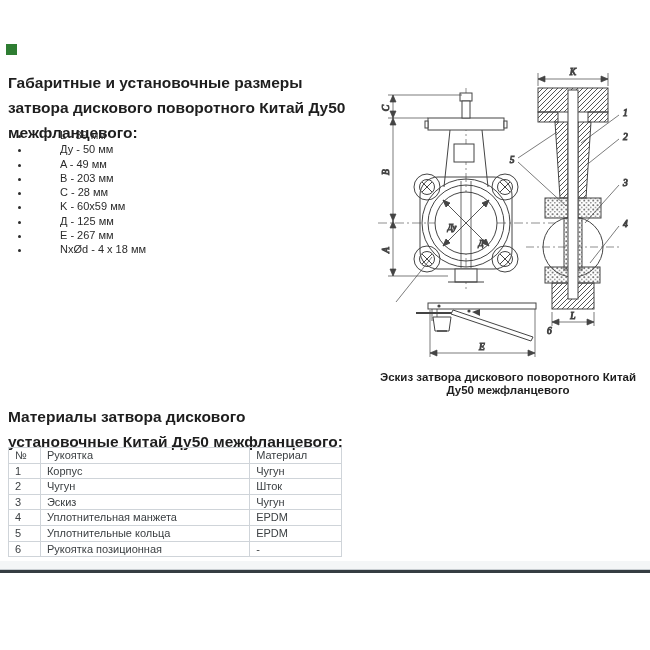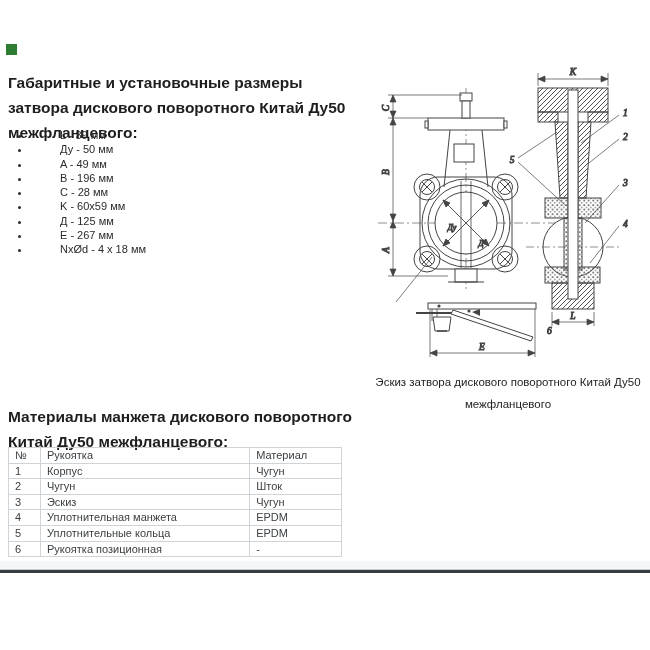--- a/index.html
+++ b/index.html
@@ -10,21 +10,21 @@
 
   h2.sec-title { font-size:15.5px; font-weight:bold; line-height:25px; color:#1e1e1e; letter-spacing:0; }
   #dim-title { left:8px; top:70px; width:348px; }
   #mat-title { left:8px; top:404px; width:352px; }
 
   ul.dim-list { left:14px; top:128px; width:330px; list-style:disc; padding-left:16px; }
   ul.dim-list li { font-size:11px; line-height:14.3px; color:#2b2b2b;padding-left:30px; }
   ul.dim-list li::marker { font-size:9px; color:#2b2b2b; }
 
   .drawing { left:376px; top:60px; width:272px; height:306px; }
-  .caption { left:368px; top:371px; width:280px; text-align:center; font-size:11.5px; font-weight:normal; line-height:22px; color:#1e1e1e; }
+  .caption { left:368px; top:371px; width:280px; text-align:center; font-size:11.5px; font-weight:bold; line-height:13px; color:#1e1e1e; }
 
   table.materials { left:8px; top:447px; width:334px; border-collapse:collapse; position:absolute; }
   table.materials th, table.materials td {
     border:1px solid #cfd4d9; font-size:11px; font-weight:normal; text-align:left;
     color:#3c4043; padding:1px 6px; line-height:12.6px; height:14.7px; vertical-align:middle;
   }
   table.materials col.c-num { width:32px; }
   table.materials col.c-desc { width:210px; }
   table.materials col.c-mat { width:92px; }
 
@@ -40,21 +40,21 @@
 
 <div class="abs marker" style="background-color: rgb(46, 125, 50);"></div>
 
 <h2 class="abs sec-title" id="dim-title">Габаритные и установочные размеры затвора дискового поворотного Китай Ду50 межфланцевого:</h2>
 
 <ul class="abs dim-list">
 
 <li class="">L - 39 мм</li>
     <li class="">Ду - 50 мм</li>
     <li class="">A - 49 мм</li>
-    <li class="">B - 196 мм</li>
+    <li class="">B - 203 мм</li>
     <li class="">C - 28 мм</li>
     <li class="">K - 60x59 мм</li>
     <li class="">Д - 125 мм</li>
     <li class="">E - 267 мм</li>
     <li class="">NxØd - 4 x 18 мм</li>
   </ul>
 
 <svg class="abs drawing" viewBox="0 0 272 306">
   <defs>
     <pattern id="hatch" width="5" height="5" patternUnits="userSpaceOnUse">
@@ -174,21 +174,21 @@
       <path d="M54,293 H159"></path>
       <path d="M54,293 L61,290 L61,296 Z M159,293 L152,290 L152,296 Z" fill="#444"></path>
     </g>
     <text class="lbl" x="106" y="290" text-anchor="middle">E</text>
     <text class="lbl" x="171" y="274">6</text>
   </g>
 </svg>
 
 <div class="abs caption">Эскиз затвора дискового поворотного Китай Ду50 межфланцевого</div>
 
-<h2 class="abs sec-title" id="mat-title">Материалы манжета дискового поворотного Китай Ду50 межфланцевого:</h2>
+<h2 class="abs sec-title" id="mat-title">Материалы затвора дискового установочные Китай Ду50 межфланцевого:</h2>
 
 <table class="materials">
   <colgroup>
       <col class="c-num">
       <col class="c-desc">
       <col class="c-mat">
     </colgroup>
   <thead>
     <tr>
       <th>№</th>

